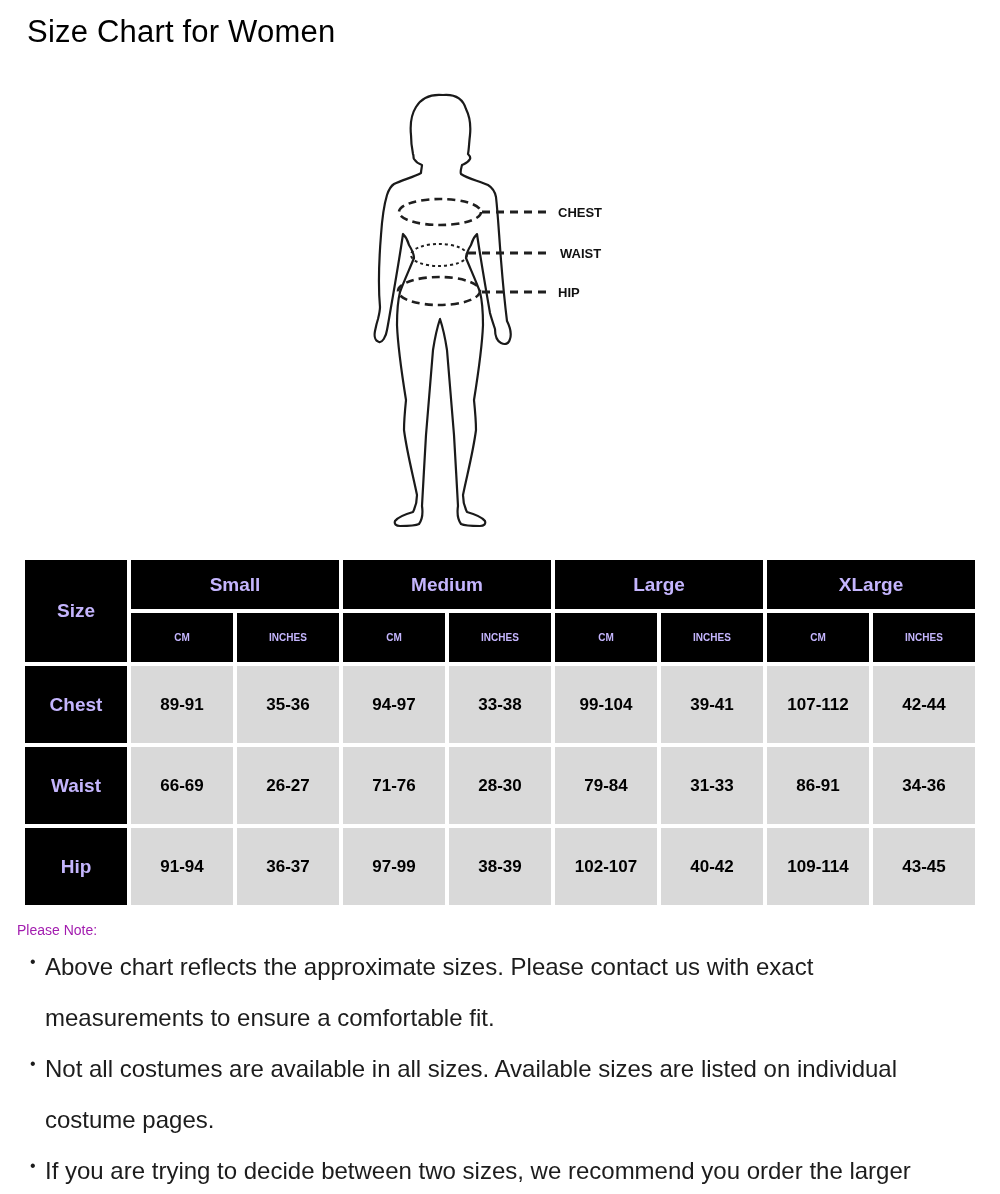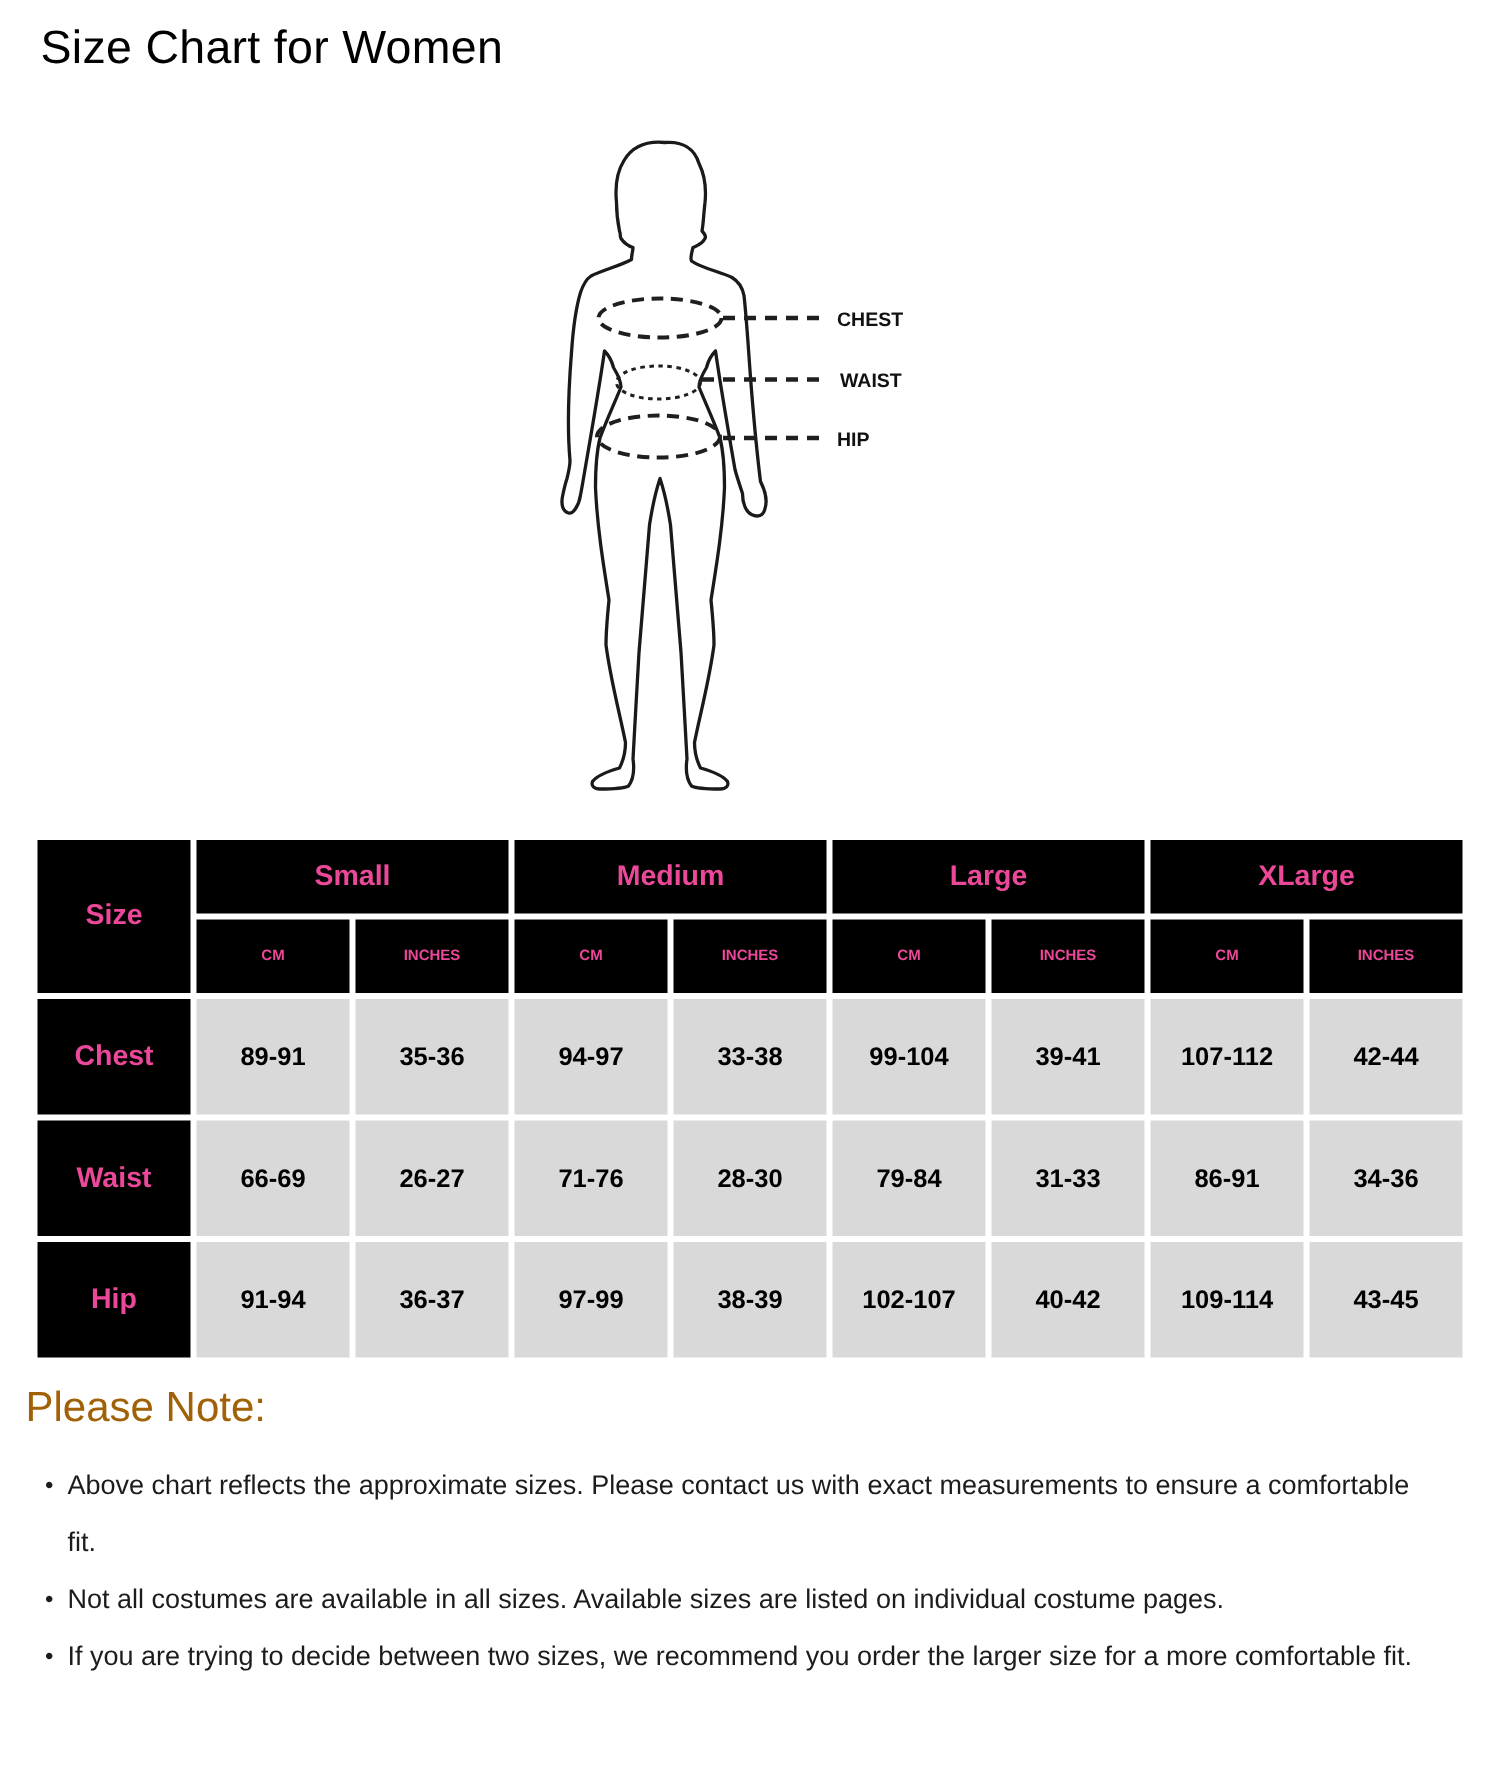--- a/index.html
+++ b/index.html
@@ -27,43 +27,43 @@
   .figure-label { font-family: "Liberation Sans", sans-serif; font-size: 13px; font-weight: bold; fill: #111; }
 
   .size-table {
     position: absolute; left: 21px; top: 556px; width: 958px;
     border-collapse: separate; border-spacing: 4px;
     table-layout: fixed;
     background: #ffffff;
   }
   .size-table td { text-align: center; vertical-align: middle; }
   .hdr {
-    background: #000000; color: #ec4899;
+    background: #000000; color: #c4b5fd;
     font-weight: bold; font-size: 19px;
   }
   .unit { font-size: 10px; }
   .corner { font-size: 19px; }
   .rowlabel { font-size: 19px; }
   .val {
     background: #d9d9d9; color: #000;
     font-size: 17px; font-weight: bold;
   }
   tr.hrow1 { height: 49px; }
   tr.hrow2 { height: 49px; }
   tr.drow  { height: 77px; }
 
   .notes {
     position: absolute; left: 17px; top: 922px; width: 928px;
   }
-  .notes-heading { font-size: 28px; color: #a16207; margin-bottom: 17px; }
+  .notes-heading { font-size: 14px; color: #a21caf; margin-bottom: 4px; }
   .notes ul { list-style: none; }
   .notes li {
     position: relative;
     padding-left: 28px;
-    font-size: 18px;
+    font-size: 24px;
     line-height: 2.12;
     color: #1c1c1c;
   }
   .notes li::before {
     content: "\2022";
     position: absolute; left: 13px; top: 0;
     font-size: 16px; line-height: 2.5;
     color: #1c1c1c;
   }
 </style>

